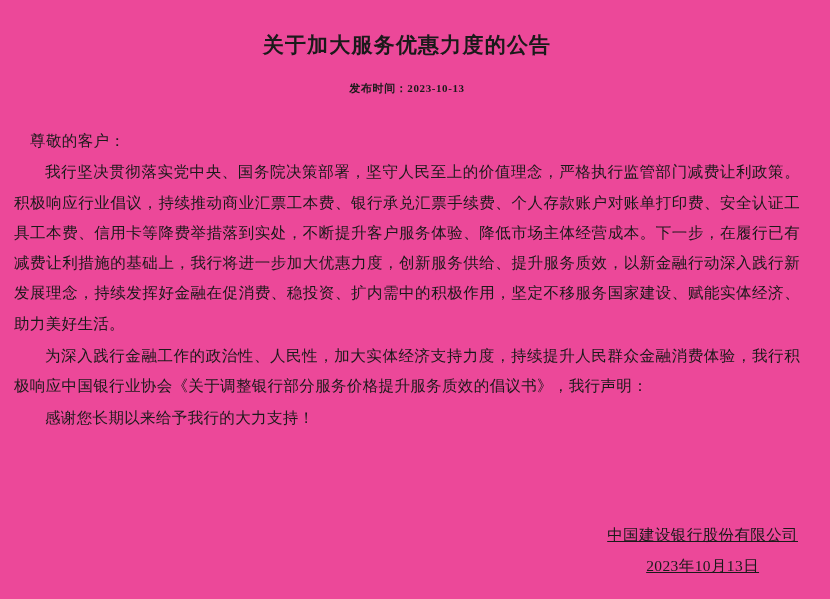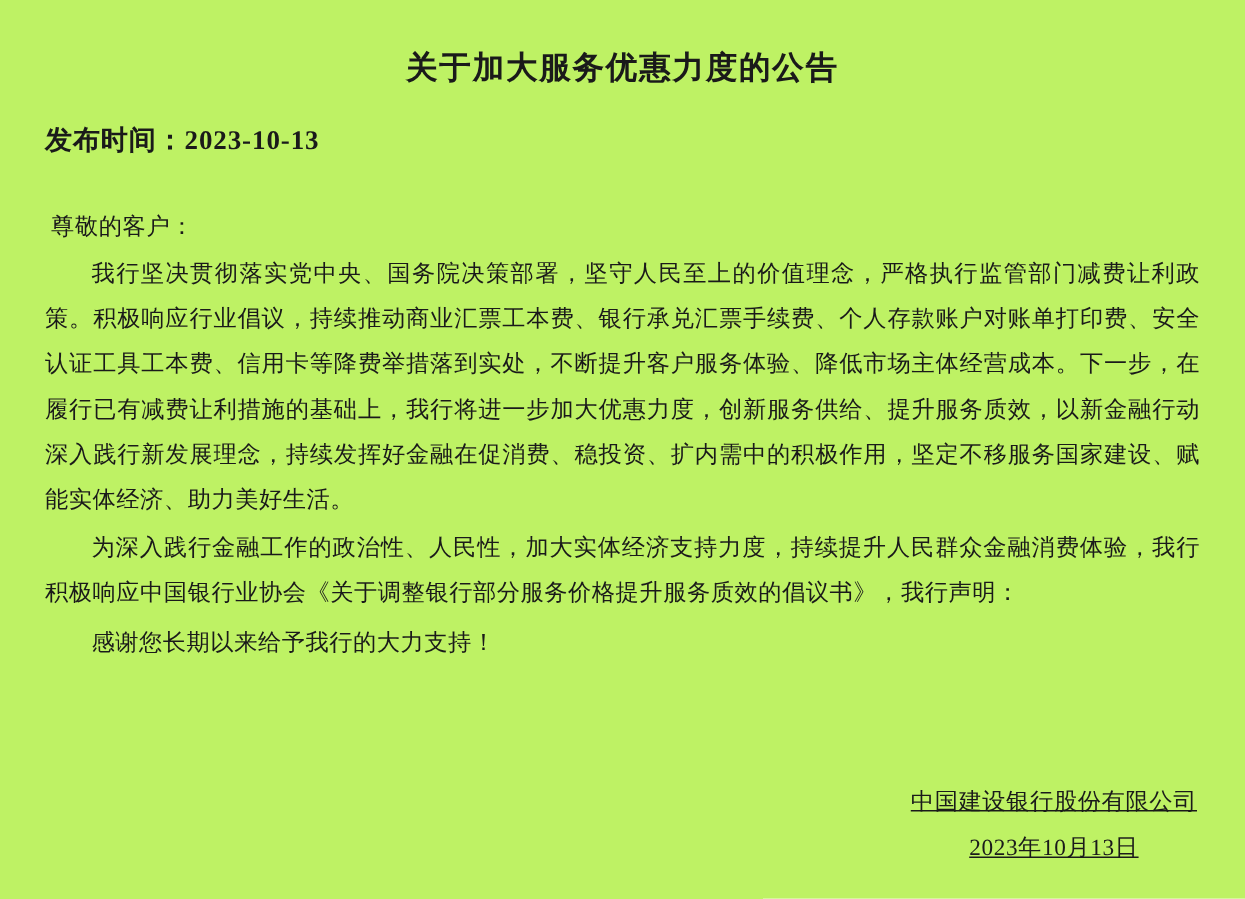--- a/index.html
+++ b/index.html
@@ -12,46 +12,47 @@
     background: #ffffff;
     font-family: "Liberation Serif", "DejaVu Serif", serif;
     color: #1a1a1a;
     overflow: hidden;
   }
   .page {
     position: relative;
     width: 830px;
     height: 599px;
     box-sizing: border-box;
-    padding: 24px 30px 14px 30px;
-    background: #bef264;
+    padding: 24px 30px 14px 14px;
+    background: #ec4899;
   }
   .doc-title {
     text-align: center;
     font-size: 21px;
     font-weight: bold;
     letter-spacing: 1.2px;
     margin: 6px 0 0 0;
     line-height: 1.5;
   }
   .doc-subtitle {
-    font-size: 18px;
+    text-align: center;
+    font-size: 11px;
     font-weight: bold;
     letter-spacing: 0.6px;
     margin: 18px 0 0 0;
     line-height: 1.5;
   }
   .body-block {
     margin-top: 30px;
   }
   .salutation {
     font-size: 15.5px;
     line-height: 1.9;
     letter-spacing: 0.4px;
-    margin: 0 0 2px 4px;
+    margin: 0 0 2px 16px;
     text-align: justify;
   }
   .para {
     font-size: 15.5px;
     line-height: 1.95;
     letter-spacing: 0.35px;
     text-align: justify;
     text-justify: inter-ideograph;
     margin: 0 0 2px 0;
     text-indent: 2em;

